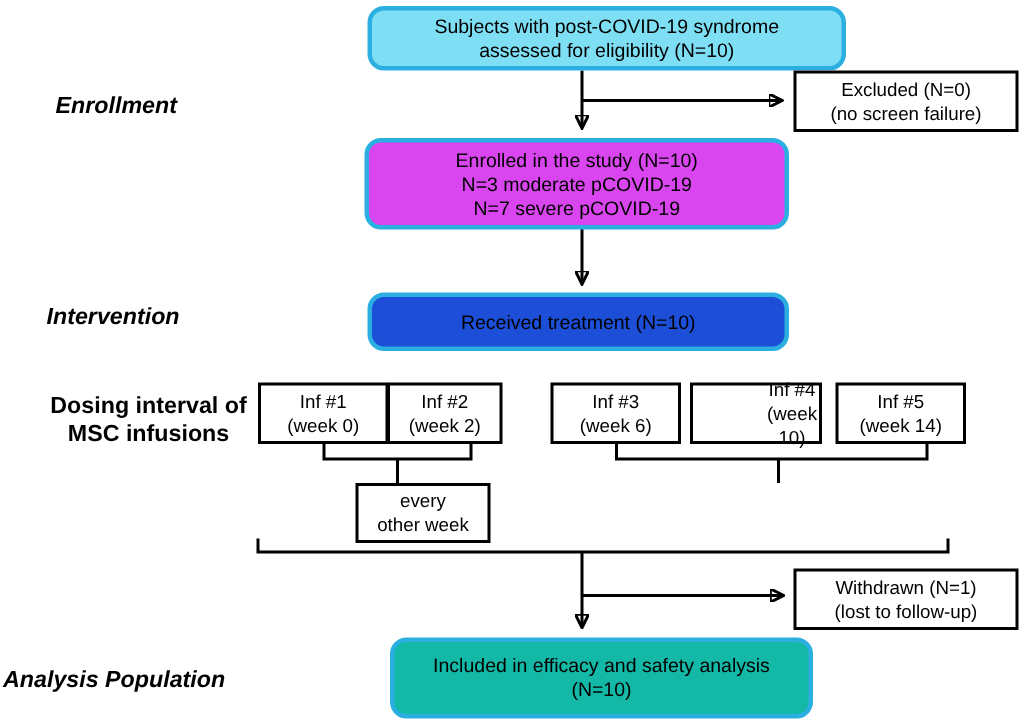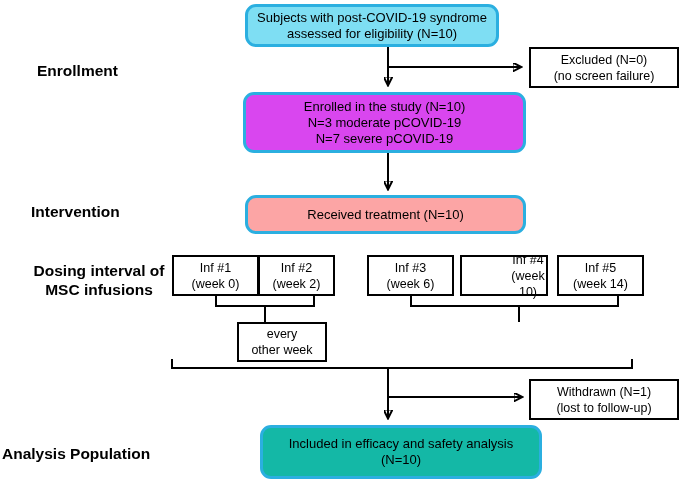--- a/index.html
+++ b/index.html
@@ -15,21 +15,21 @@
     border:3px solid #2bafe0;background:#7edef3;border-radius:11px;
     font-size:13px;
   }
   .wbox{
     border:2px solid #000;background:#ffffff;font-size:12.5px;
   }
   .stage-label{
     position:absolute;font-weight:bold;font-size:15.5px;line-height:19px;
     text-align:center;white-space:nowrap;
   }
-  .stage-label.left{text-align:center;}
+  .stage-label.left{text-align:center;font-style:italic;}
   #wires{position:absolute;left:0;top:0;width:685px;height:483px;}
   #wires path{stroke:#000;stroke-width:2;fill:none;}
   .line{display:block;}
 </style>
 </head>
 <body>
 
 <div id="canvas">
 
   <svg id="wires" viewBox="0 0 685 483">
@@ -57,32 +57,32 @@
     <span class="line">Intervention</span>
   </div>
   <div class="stage-label" style="left:19px;top:261px;width:160px;white-space:normal;">
     <span class="line">Dosing interval of</span>
     <span class="line">MSC infusions</span>
   </div>
   <div class="stage-label left" style="left:2px;top:444px;">
     <span class="line">Analysis Population</span>
   </div>
 
-  <div class="node cbox" style="left: 245px; top: 4px; width: 254px; height: 43px; background: rgb(126, 222, 243); border-color: rgb(43, 175, 224);">
+  <div class="node cbox" style="left: 245px; top: 4px; width: 319px; height: 43px; background: rgb(126, 222, 243); border-color: rgb(43, 175, 224);">
     <span class="line">Subjects with post-COVID-19 syndrome</span>
     <span class="line">assessed for eligibility  (N=10)</span>
   </div>
 
   <div class="node cbox" style="left: 243px; top: 92px; width: 283px; height: 61px; background: #d946ef; border-color: rgb(43, 175, 224);">
     <span class="line">Enrolled in the study (N=10)</span>
     <span class="line">N=3 moderate pCOVID-19</span>
     <span class="line">N=7 severe pCOVID-19</span>
   </div>
 
-  <div class="node cbox" style="left: 245px; top: 195px; width: 281px; height: 39px; background: #fca5a5; border-color: rgb(43, 175, 224); align-items: center;">
+  <div class="node cbox" style="left: 245px; top: 195px; width: 281px; height: 39px; background: #1d4ed8; border-color: rgb(43, 175, 224); align-items: center;">
     <span class="line">Received treatment (N=10)</span>
   </div>
 
   <div class="node cbox" style="left: 260px; top: 425px; width: 282px; height: 54px; background: #14b8a6; border-color: rgb(43, 175, 224);">
     <span class="line">Included in efficacy and safety analysis</span>
     <span class="line">(N=10)</span>
   </div>
 
   <div class="node wbox" style="left:529px;top:47px;width:150px;height:41px;">
     <span class="line">Excluded (N=0)</span>

